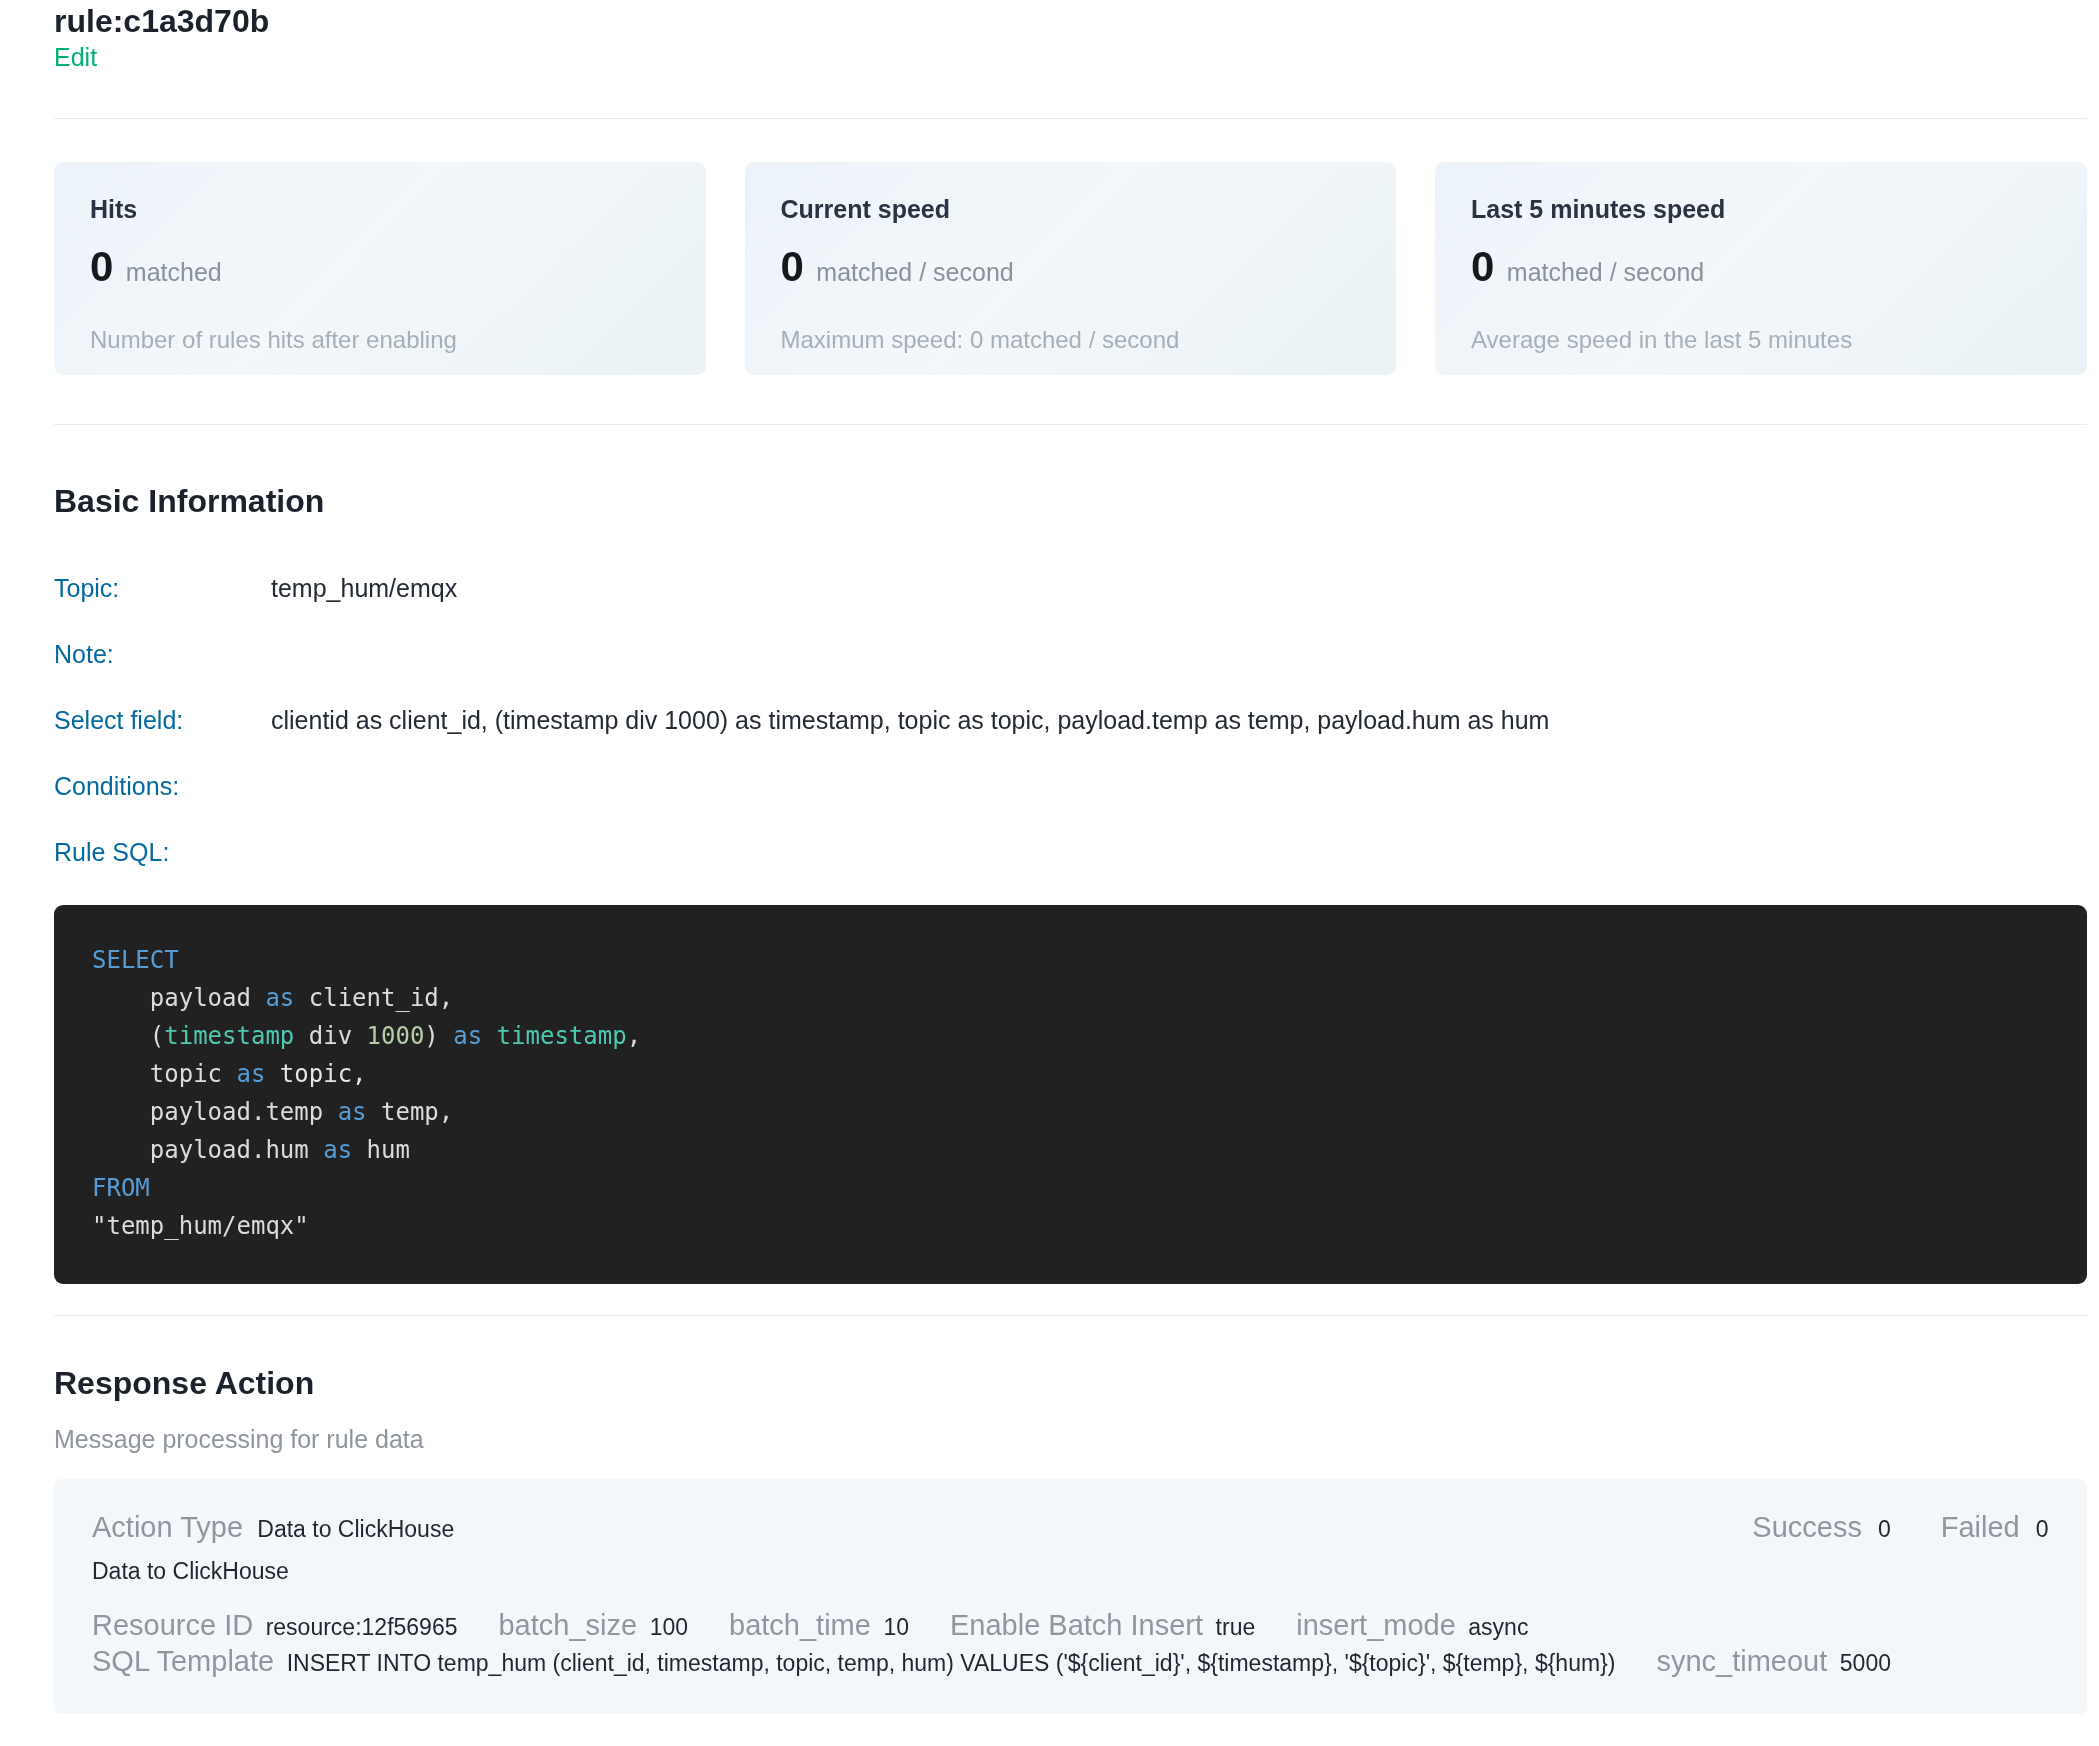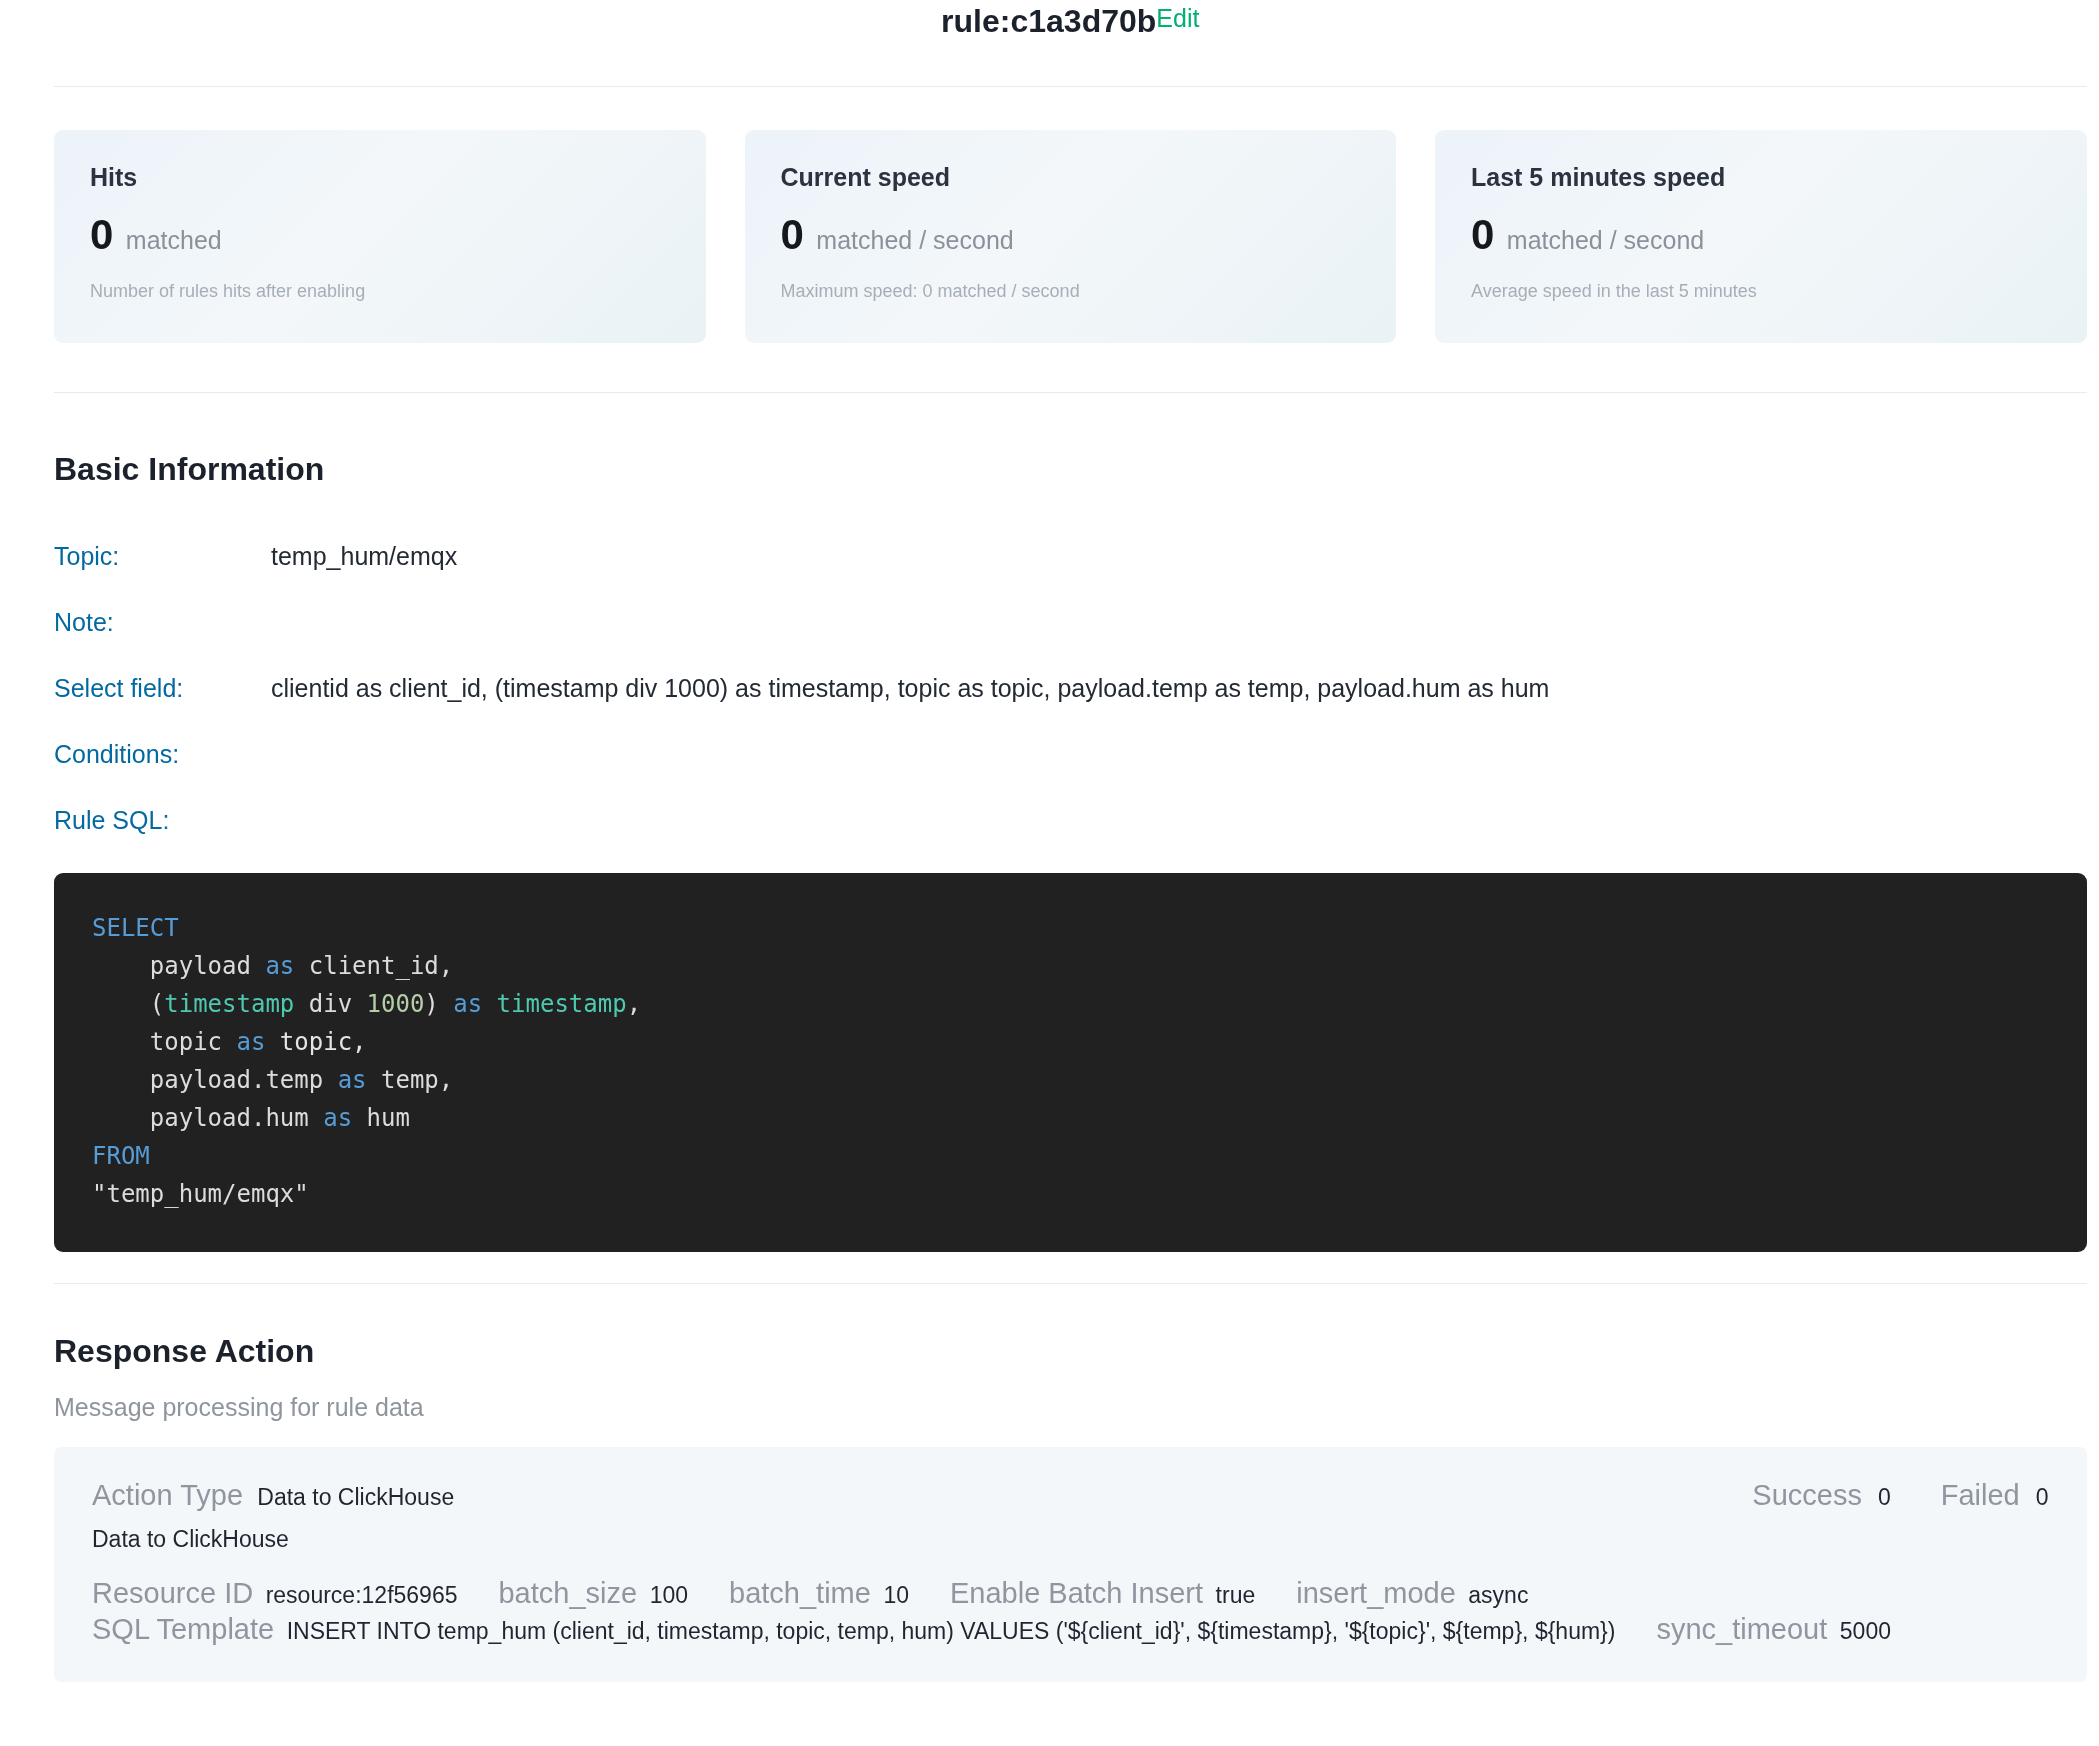--- a/index.html
+++ b/index.html
@@ -4,21 +4,21 @@
 <style>
   * { margin: 0; padding: 0; box-sizing: border-box; }
   html, body { width: 2099px; height: 1746px; overflow: hidden; background: #ffffff; }
   body {
     font-family: "Liberation Sans", "DejaVu Sans", sans-serif;
     color: #262c34;
   }
   .page { padding: 1.8px 12.5px 0 54px; width: 100%; height: 100%; }
 
   
-  .page-header { display: flex; justify-content: center; align-items: flex-start; }
+  .page-header { display: flex; justify-content: flex-end; align-items: flex-start; flex-direction: column; }
   .page-title { font-size: 32px; font-weight: 700; color: #1c222b; line-height: 39px; }
   .edit-link { font-size: 25px; color: #00b173; text-decoration: none; line-height: 32px; cursor: pointer; }
 
   .divider { border: none; border-top: 1.8px solid #e7eaee; margin-top: 45px; }
 
   
   .section-heading { font-size: 32px; font-weight: 700; color: #1c222b; line-height: 39px; }
   .metrics-heading-row { display: flex; align-items: center; gap: 12.5px; margin-top: 48px; }
   .refresh-icon { width: 27px; height: 27px; margin-top: 3.6px; cursor: pointer; }
 
@@ -27,21 +27,21 @@
     flex: 1 1 0;
     height: 213px;
     border-radius: 9px;
     padding: 32px 36px;
     background: linear-gradient(135deg, #ecf3f9 0%, #f3f7fa 45%, #eaf2f5 100%);
   }
   .metric-card-title { font-size: 25px; font-weight: 700; color: #2b3340; line-height: 30px; }
   .metric-value-row { margin-top: 19.7px; display: flex; align-items: baseline; gap: 12.5px; }
   .metric-value { font-size: 42px; font-weight: 700; color: #15181c; line-height: 47px; }
   .metric-unit { font-size: 25px; color: #8a919b; }
-  .metric-desc { margin-top: 18px; font-size: 18px; color: #a6aeb8; line-height: 30px; }
+  .metric-desc { margin-top: 35px; font-size: 24px; color: #a6aeb8; line-height: 30px; }
 
   
   .basic-heading { margin-top: 57px; }
   .info-rows { margin-top: 52px; }
   .info-row { display: flex; margin-bottom: 36px; line-height: 30px; }
   .info-label { width: 217px; flex: 0 0 217px; font-size: 25px; color: #0369a1; }
   .info-value { font-size: 25px; color: #242a33; }
 
   
   .code-block {

